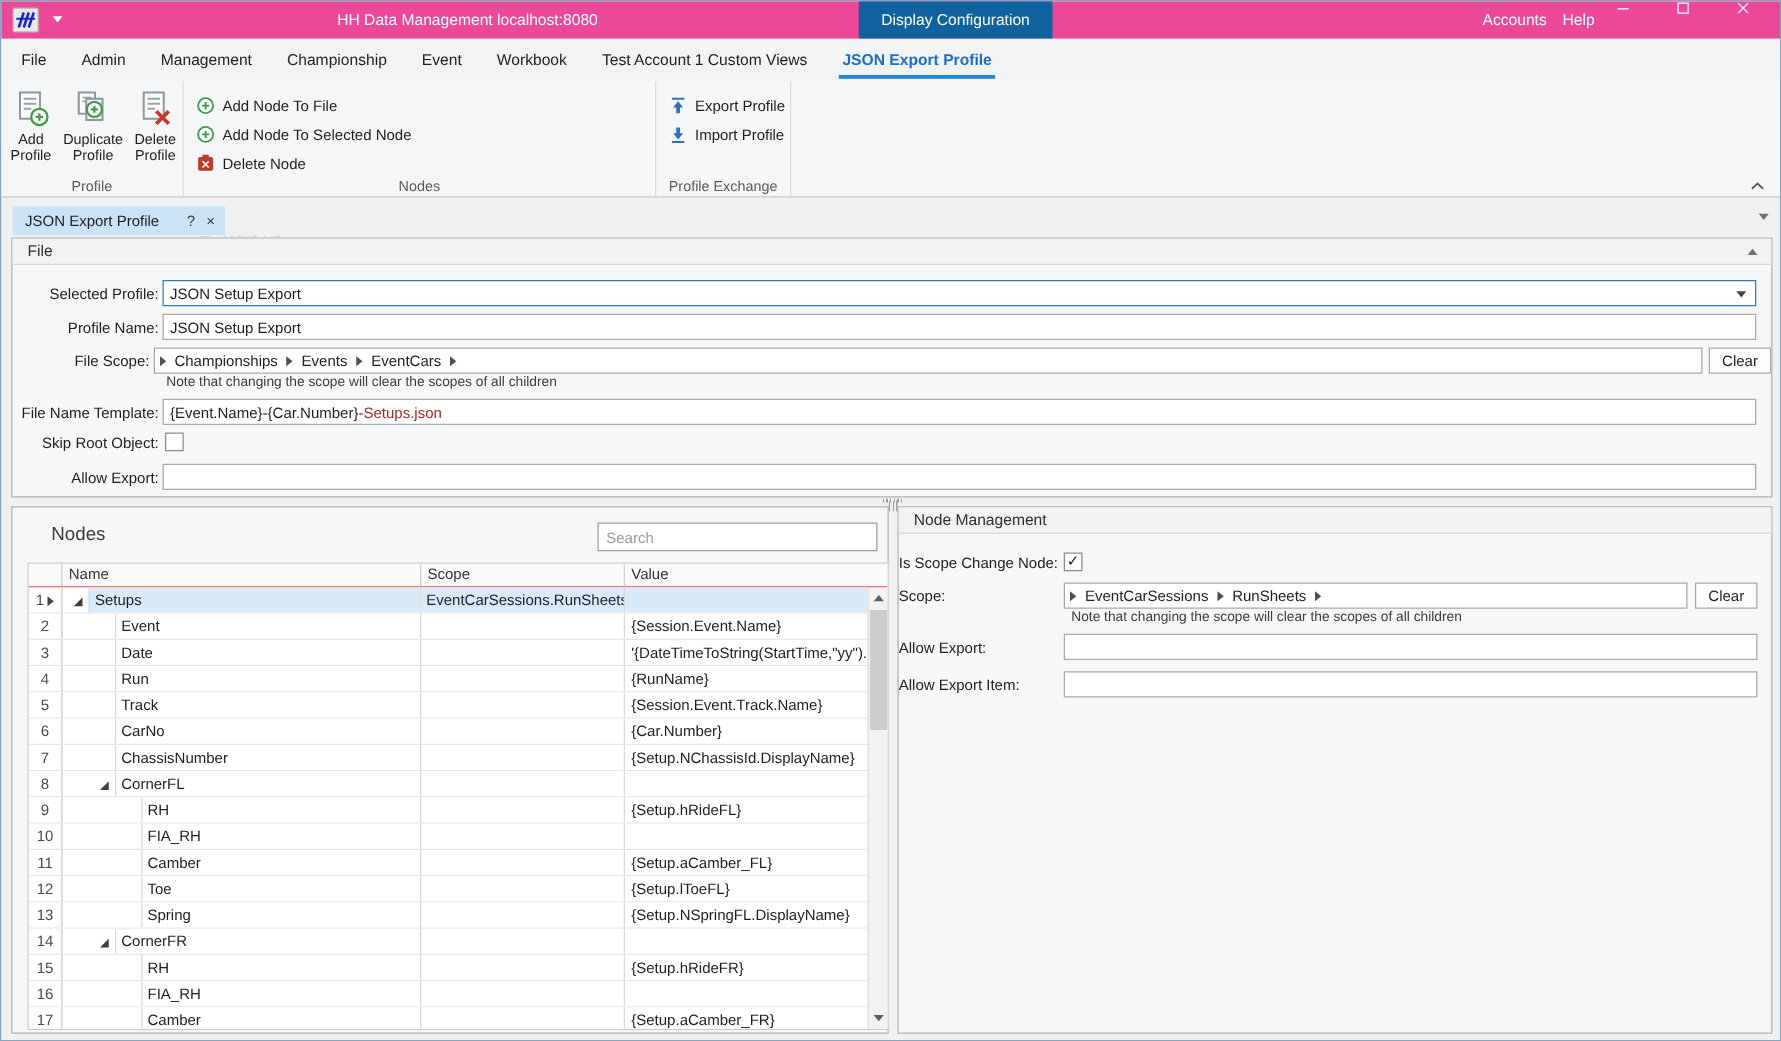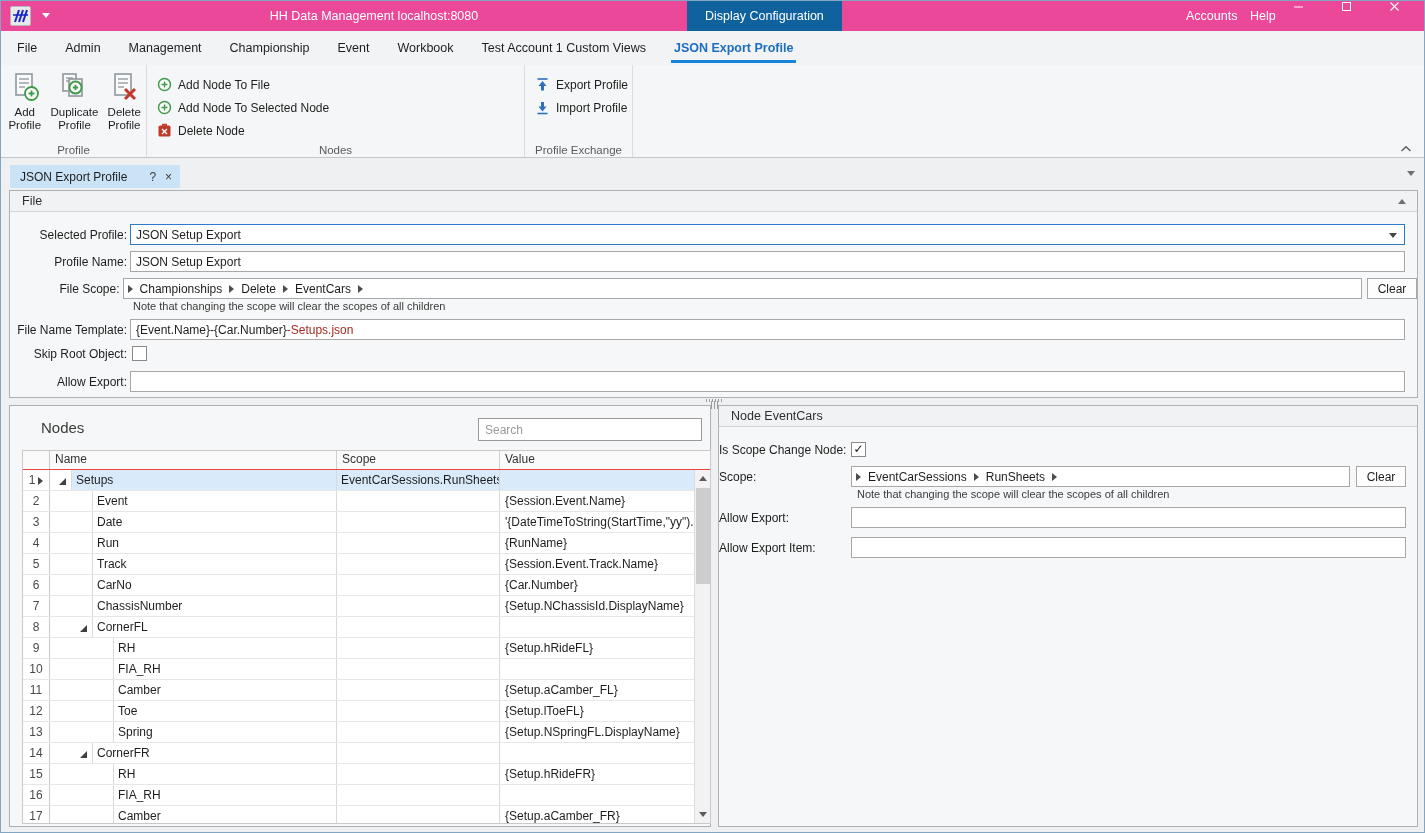--- a/index.html
+++ b/index.html
@@ -351,21 +351,21 @@
           <span>JSON Setup Export</span>
         </div>
       </div>
 
       <div class="frow" style="left:0;top:87px;width:100%;justify-content:space-between;">
         <div class="flabel">File Scope:</div>
         <div class="crumbbar" style="width:1323px;">
             <span class="crumb-tri"></span>
             <span class="crumb-lbl">Championships</span>
             <span class="crumb-tri"></span>
-            <span class="crumb-lbl">Delete</span>
+            <span class="crumb-lbl">Events</span>
             <span class="crumb-tri"></span>
             <span class="crumb-lbl">EventCars</span>
             <span class="crumb-tri"></span>
           </div>
         <div class="btn" style="margin-left:5px;width:50px;">Clear</div>
       </div>
 
       <div class="frow" style="left:123px;top:109px;">
         <span class="note">Note that changing the scope will clear the scopes of all children</span>
       </div>
@@ -572,21 +572,21 @@
           <div class="thumb"></div>
           <div class="sbtn2" style="bottom:0;">
               <span class="tri-dn"></span>
             </div>
         </div>
       </div>
     </div>
 
     <div class="gbox props-box">
       <div class="gbox-header">
-        <span>Node EventCars</span>
+        <span>Node Management</span>
       </div>
 
       <div class="prow" style="left:0;top:36px;width:100%;">
         <div class="plabel">Is Scope Change Node:</div>
         <div class="cbox">✓</div>
       </div>
 
       <div class="prow" style="left:0;top:60px;width:100%;">
         <div class="plabel">Scope:</div>
         <div class="crumbbar" style="width:499px;">

